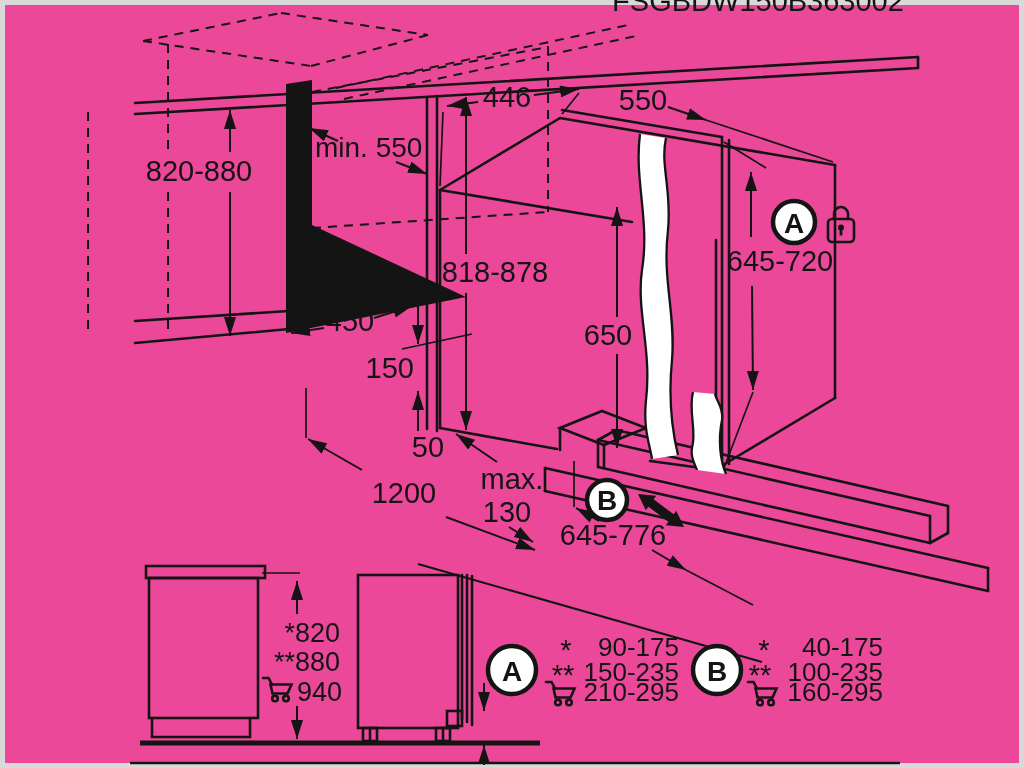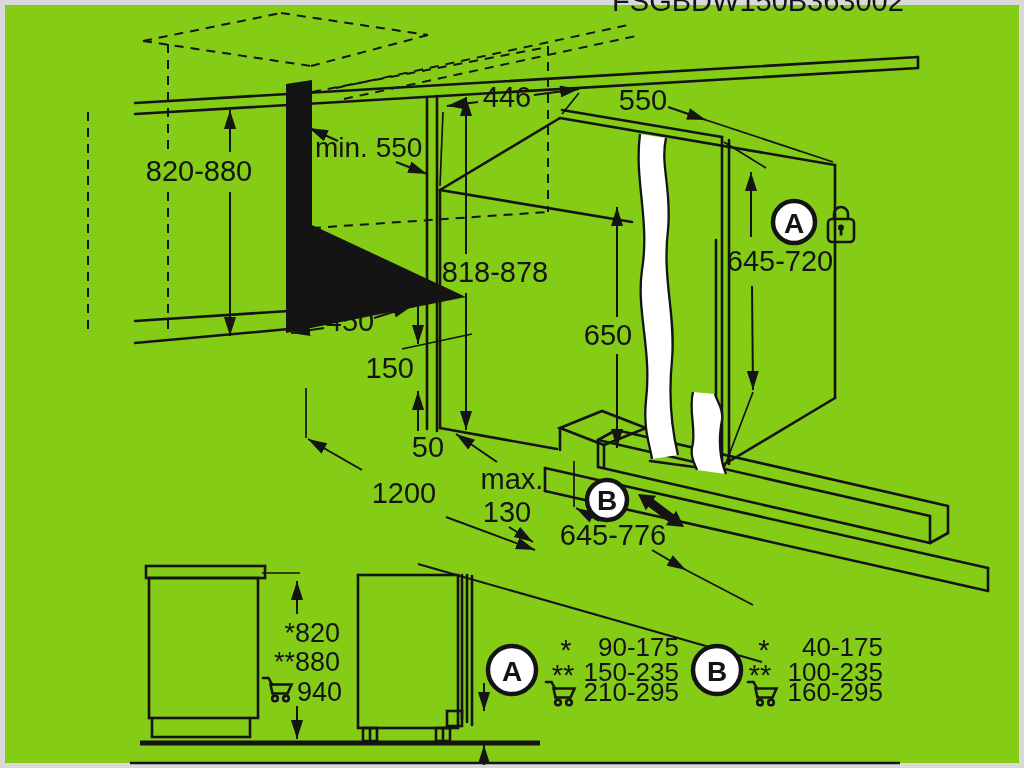--- a/index.html
+++ b/index.html
@@ -1,16 +1,16 @@
 <!DOCTYPE html>
 <html><head>
 <meta charset="utf-8">
 <style>
   html,body{margin:0;padding:0;background:#fff;}
-  #stage{position:relative;width:1024px;height:768px;background:#84cc16;overflow:hidden;
+  #stage{position:relative;width:1024px;height:768px;background:#ec4899;overflow:hidden;
          font-family:"Liberation Sans", sans-serif;text-align:center;}
   svg{display:block}
   text{fill:#141414;font-family:"Liberation Sans", sans-serif;}
   .dim{font-size:29px;}
   .dim28{font-size:28px;}
   .leg{font-size:26px;}
   .elev{font-size:27px;}
   .sym{font-size:29px;}
   .circleletter{font-size:28px;font-weight:bold;}
   .s{stroke:#141414;fill:none;stroke-width:2.6;stroke-linecap:round;}

